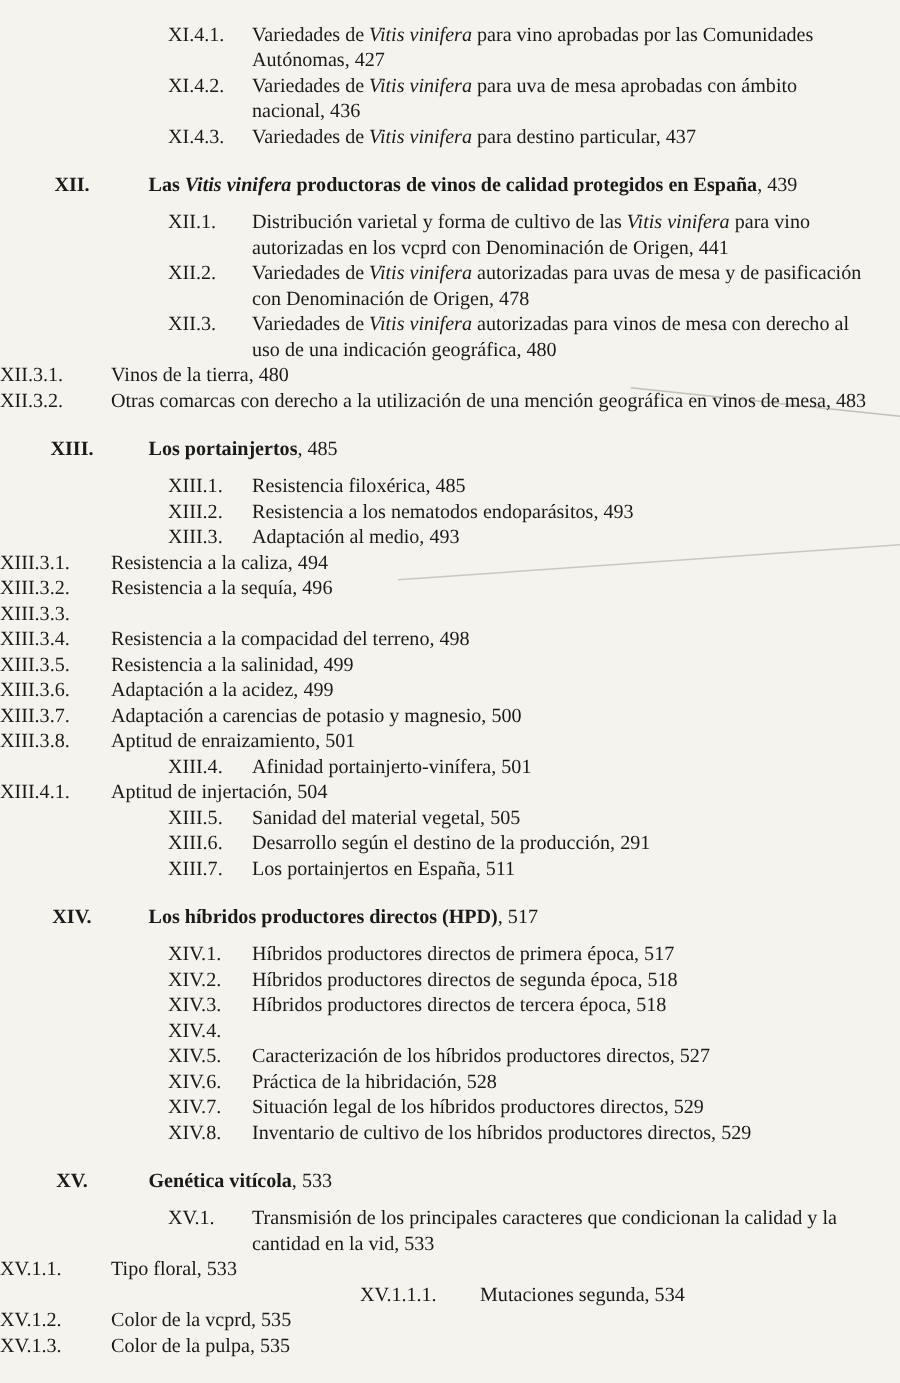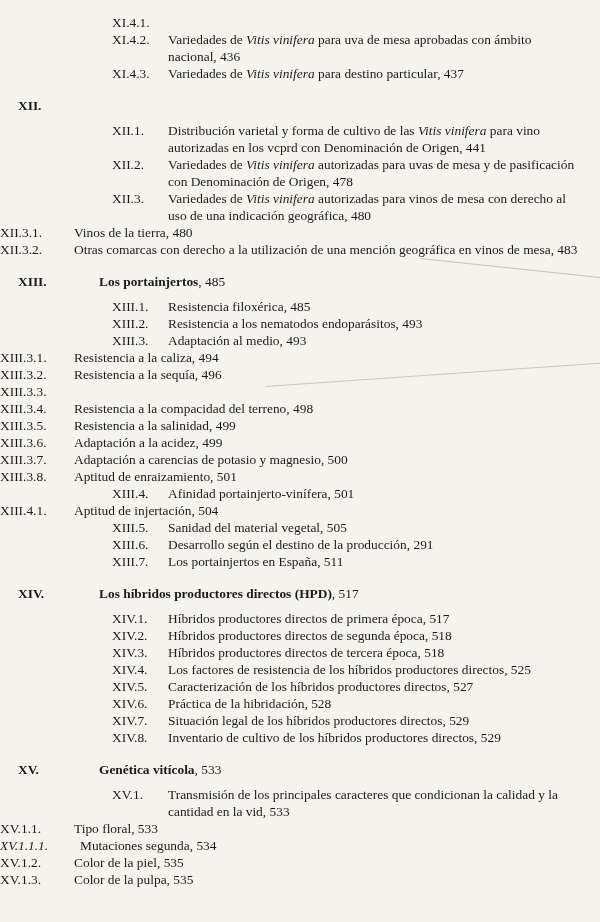--- a/index.html
+++ b/index.html
@@ -15,57 +15,59 @@
     font-size: 13.4px;
     line-height: 17px;
     padding: 14px 18px 0 0;
   }
   .toc { position: relative; z-index: 2; }
   .row { display: flex; }
   .num { flex: 0 0 auto; white-space: nowrap; }
   .txt { flex: 1 1 auto; min-width: 0; }
   
   .lvl0 { font-weight: bold; }
-  .lvl0 .num { margin-left: 18px; width: 60px; text-align: left; padding-right: 21px; }
+  .lvl0 .num { margin-left: 18px; width: 60px; text-align: center; padding-right: 21px; }
   .lvl0 .pg { font-weight: normal; }
   .chapter { margin-top: 15px; margin-bottom: 8px; }
   
   .lvl1 .num { margin-left: 112px; width: 56px; }
   .lvl2 .num { width: 74px; }
-  .lvl3 .num { width: 80px; font-style: italic; }
+  .lvl3 .num { margin-left: 240px; width: 80px; }
   
   .artifact {
     position: absolute;
     height: 1px;
     z-index: 1;
     pointer-events: none;
   }
   .a1 { top: 268px; left: 420px; width: 190px; background: rgba(105, 98, 85, 0.35); transform: rotate(6deg); }
   .a2 { top: 374px; left: 265px; width: 345px; background: rgba(105, 98, 85, 0.30); transform: rotate(-4deg); }
 </style>
 </head>
 <body>
 
 <div class="page">
   <div class="artifact a1"></div>
   <div class="artifact a2"></div>
   <div class="toc">
       <div class="row lvl1">
         <span class="num">XI.4.1.</span>
+        <span class="txt"><span>Variedades de </span><i>Vitis vinifera</i><span> para vino aprobadas por las Comunidades Autónomas</span><span class="pg">, 427</span></span>
       </div>
       <div class="row lvl1">
         <span class="num">XI.4.2.</span>
         <span class="txt"><span>Variedades de </span><i>Vitis vinifera</i><span> para uva de mesa aprobadas con ámbito nacional</span><span class="pg">, 436</span></span>
       </div>
       <div class="row lvl1">
         <span class="num">XI.4.3.</span>
         <span class="txt"><span>Variedades de </span><i>Vitis vinifera</i><span> para destino particular</span><span class="pg">, 437</span></span>
       </div>
       <div class="row lvl0 chapter">
         <span class="num">XII.</span>
+        <span class="txt"><span>Las </span><i>Vitis vinifera</i><span> productoras de vinos de calidad protegidos en España</span><span class="pg">, 439</span></span>
       </div>
       <div class="row lvl1">
         <span class="num">XII.1.</span>
         <span class="txt"><span>Distribución varietal y forma de cultivo de las </span><i>Vitis vinifera</i><span> para vino autorizadas en los vcprd con Denominación de Origen</span><span class="pg">, 441</span></span>
       </div>
       <div class="row lvl1">
         <span class="num">XII.2.</span>
         <span class="txt"><span>Variedades de </span><i>Vitis vinifera</i><span> autorizadas para uvas de mesa y de pasificación con Denominación de Origen</span><span class="pg">, 478</span></span>
       </div>
       <div class="row lvl1">
@@ -158,21 +160,20 @@
       <div class="row lvl1">
         <span class="num">XIV.2.</span>
         <span class="txt"><span>Híbridos productores directos de segunda época</span><span class="pg">, 518</span></span>
       </div>
       <div class="row lvl1">
         <span class="num">XIV.3.</span>
         <span class="txt"><span>Híbridos productores directos de tercera época</span><span class="pg">, 518</span></span>
       </div>
       <div class="row lvl1">
         <span class="num">XIV.4.</span>
-        <span class="txt"><span>Los factores de resistencia de los híbridos productores directos</span><span class="pg">, 525</span></span>
       </div>
       <div class="row lvl1">
         <span class="num">XIV.5.</span>
         <span class="txt"><span>Caracterización de los híbridos productores directos</span><span class="pg">, 527</span></span>
       </div>
       <div class="row lvl1">
         <span class="num">XIV.6.</span>
         <span class="txt"><span>Práctica de la hibridación</span><span class="pg">, 528</span></span>
       </div>
       <div class="row lvl1">
@@ -194,20 +195,20 @@
       <div class="row lvl2">
         <span class="num">XV.1.1.</span>
         <span class="txt"><span>Tipo floral</span><span class="pg">, 533</span></span>
       </div>
       <div class="row lvl3">
         <span class="num">XV.1.1.1.</span>
         <span class="txt"><span>Mutaciones segunda</span><span class="pg">, 534</span></span>
       </div>
       <div class="row lvl2">
         <span class="num">XV.1.2.</span>
-        <span class="txt"><span>Color de la piel</span><span class="pg">, 535</span></span>
+        <span class="txt"><span>Color de la vcprd</span><span class="pg">, 535</span></span>
       </div>
       <div class="row lvl2">
         <span class="num">XV.1.3.</span>
         <span class="txt"><span>Color de la pulpa</span><span class="pg">, 535</span></span>
       </div>
     </div>
 </div>
 
 </body></html>

